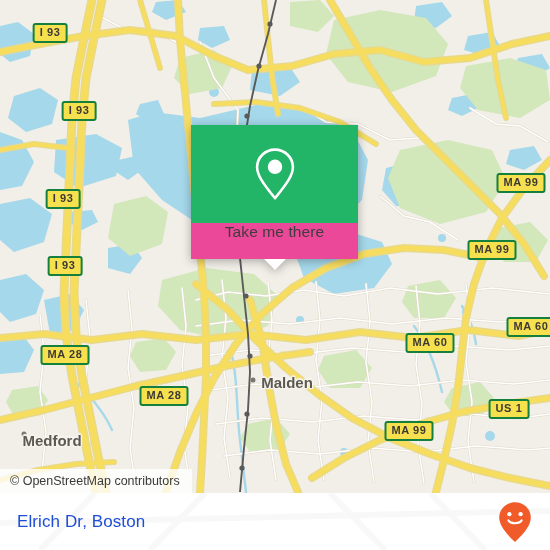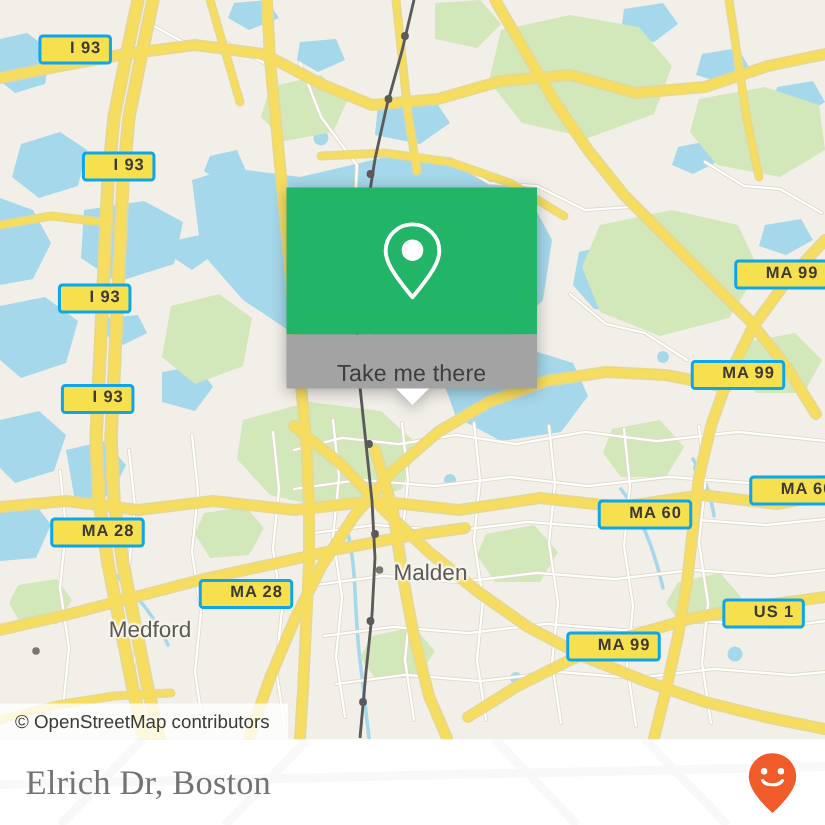--- a/index.html
+++ b/index.html
@@ -38,38 +38,38 @@
     position: absolute;
     left: 0;
     top: 0;
     display: block;
   }
 
   
   .shield {
     position: absolute;
     background: #f7e04e;
-    border: 2px solid #0ea5e9;
+    border: 2px solid #15803d;
     border-radius: 3px;
     color: #3c3a33;
     font-family: "Liberation Sans", sans-serif;
     font-size: 11px;
     font-weight: bold;
     letter-spacing: 0.6px;
-    padding: 1px 5px 2px 19px;
+    padding: 1px 5px 2px 5px;
     line-height: 13px;
     white-space: nowrap;
     transform: translate(-50%, -50%);
   }
   .city-label {
     position: absolute;
     color: #5b5952;
     font-family: "Liberation Sans", sans-serif;
     font-size: 15px;
-    font-weight: normal;
+    font-weight: bold;
     white-space: nowrap;
     transform: translate(-50%, -50%);
     text-shadow:
        1.4px 0 1px #f6f4ef, -1.4px 0 1px #f6f4ef,
        0 1.4px 1px #f6f4ef, 0 -1.4px 1px #f6f4ef,
        1px 1px 1px #f6f4ef, -1px -1px 1px #f6f4ef,
        1px -1px 1px #f6f4ef, -1px 1px 1px #f6f4ef;
   }
   .city-dot {
     position: absolute;
@@ -109,23 +109,23 @@
     background: #22b467;
     display: flex;
     align-items: center;
     justify-content: center;
   }
   #popup-pin-icon {
     display: block;
   }
   #popup-footer {
     height: 36px;
-    background: #a3a3a3;
+    background: #ec4899;
     display: flex;
-    align-items: flex-end;
+    align-items: flex-start;
     justify-content: center;
   }
   #popup-cta-label {
     color: #3d3d3d;
     font-family: "Liberation Sans", sans-serif;
     font-size: 15.5px;
     letter-spacing: 0.1px;
     white-space: nowrap;
   }
   #popup-tail {
@@ -159,23 +159,23 @@
     position: absolute;
     left: 0;
     top: 0;
     width: 550px;
     height: 57px;
     opacity: 0.055;
     pointer-events: none;
   }
   #location-title {
     position: relative;
-    color: #737373;
-    font-family: Liberation Serif, serif;
-    font-size: 23px;
+    color: #1d4ed8;
+    font-family: Liberation Sans, sans-serif;
+    font-size: 17px;
     letter-spacing: 0.1px;
     white-space: nowrap;
     z-index: 2;
   }
   #brand-logo {
     position: relative;
     display: flex;
     align-items: center;
     gap: 3px;
     z-index: 2;
@@ -411,21 +411,21 @@
         <div class="shield" style="left: 531px; top: 327px;">MA 60</div>
         <div class="shield" style="left: 430px; top: 343px;">MA 60</div>
         <div class="shield" style="left: 509px; top: 409px; text-align: right;">US 1</div>
         <div class="shield" style="left: 409px; top: 431px;">MA 99</div>
       </div>
 
     <div id="city-layer">
         <div class="city-dot" style="left: 253px; top: 380px;"></div>
         <div class="city-label" style="left: 287px; top: 382px;">Malden</div>
         <div class="city-dot" style="left: 24px; top: 434px;"></div>
-        <div class="city-label" style="left: 52px; top: 420px; margin-left: 48px;">Medford</div>
+        <div class="city-label" style="left: 52px; top: 440px;">Medford</div>
       </div>
 
     <div id="attribution">
       <span>© OpenStreetMap contributors</span>
     </div>
 
     <div id="popup">
       <div id="popup-header">
         <svg id="popup-pin-icon" width="42" height="54" viewBox="0 0 42 54" xmlns="http://www.w3.org/2000/svg">
           <path d="M21 2.6 C11.1 2.6 3.1 10.5 3.1 20.3 C3.1 27.6 8.2 35.6 21 51.2

